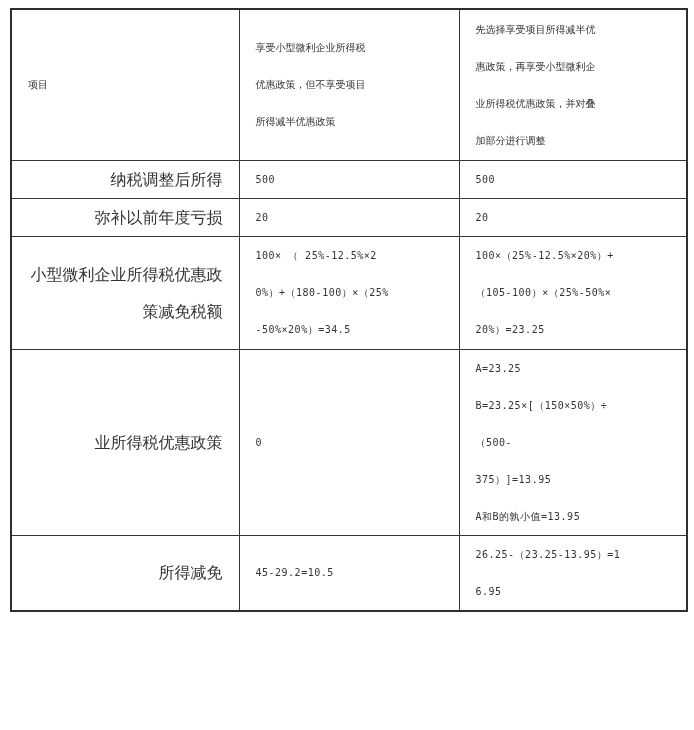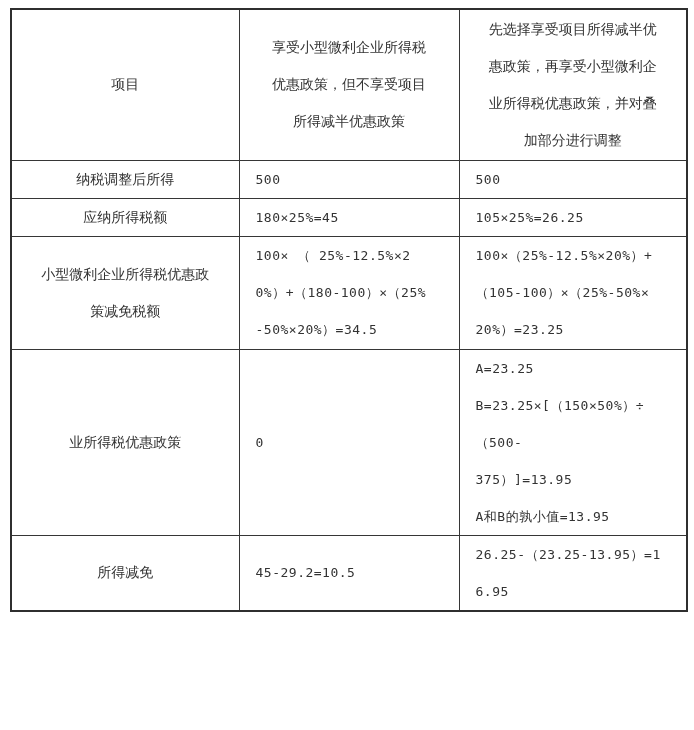--- a/index.html
+++ b/index.html
@@ -28,34 +28,34 @@
   table.tax-table td {
     border: 1px solid #363636;
     vertical-align: middle;
     color: #333333;
     font-weight: normal;
     white-space: pre-line;
     padding: 0 16px;
     overflow: hidden;
   }
   th.hdr {
-    text-align: center;
-    font-size: 14px;
+    text-align: left;
+    font-size: 10px;
     line-height: 37px;
     padding: 0 8px;
   }
   td.label-cell {
-    text-align: center;
-    font-size: 14px;
+    text-align: right;
+    font-size: 16px;
     line-height: 37px;
   }
   td.val-cell {
     text-align: left;
     font-family: "DejaVu Sans Mono", monospace;
-    font-size: 13px;
+    font-size: 10px;
     line-height: 37px;
     letter-spacing: 0.5px;
   }
   tr.hrow  { height: 151px; }
   tr.rsm   { height: 36px;  }
   tr.rmid  { height: 113px; }
   tr.rbig  { height: 185px; }
   tr.rlast { height: 74px;  }
 </style>
 </head>
@@ -80,23 +80,23 @@
 加部分进行调整</th>
       </tr>
     </thead>
     <tbody>
       <tr class="rsm">
         <td class="label-cell">纳税调整后所得</td>
         <td class="val-cell">500</td>
         <td class="val-cell">500</td>
       </tr>
       <tr class="rsm">
-        <td class="label-cell">应纳所得税额</td>
-        <td class="val-cell">180×25%=45</td>
-        <td class="val-cell">105×25%=26.25</td>
+        <td class="label-cell">弥补以前年度亏损</td>
+        <td class="val-cell">20</td>
+        <td class="val-cell">20</td>
       </tr>
       <tr class="rmid">
         <td class="label-cell">小型微利企业所得税优惠政
 策减免税额</td>
         <td class="val-cell">100× （ 25%-12.5%×2
 0%）+（180-100）×（25%
 -50%×20%）=34.5</td>
         <td class="val-cell">100×（25%-12.5%×20%）+
 （105-100）×（25%-50%×
 20%）=23.25</td>

